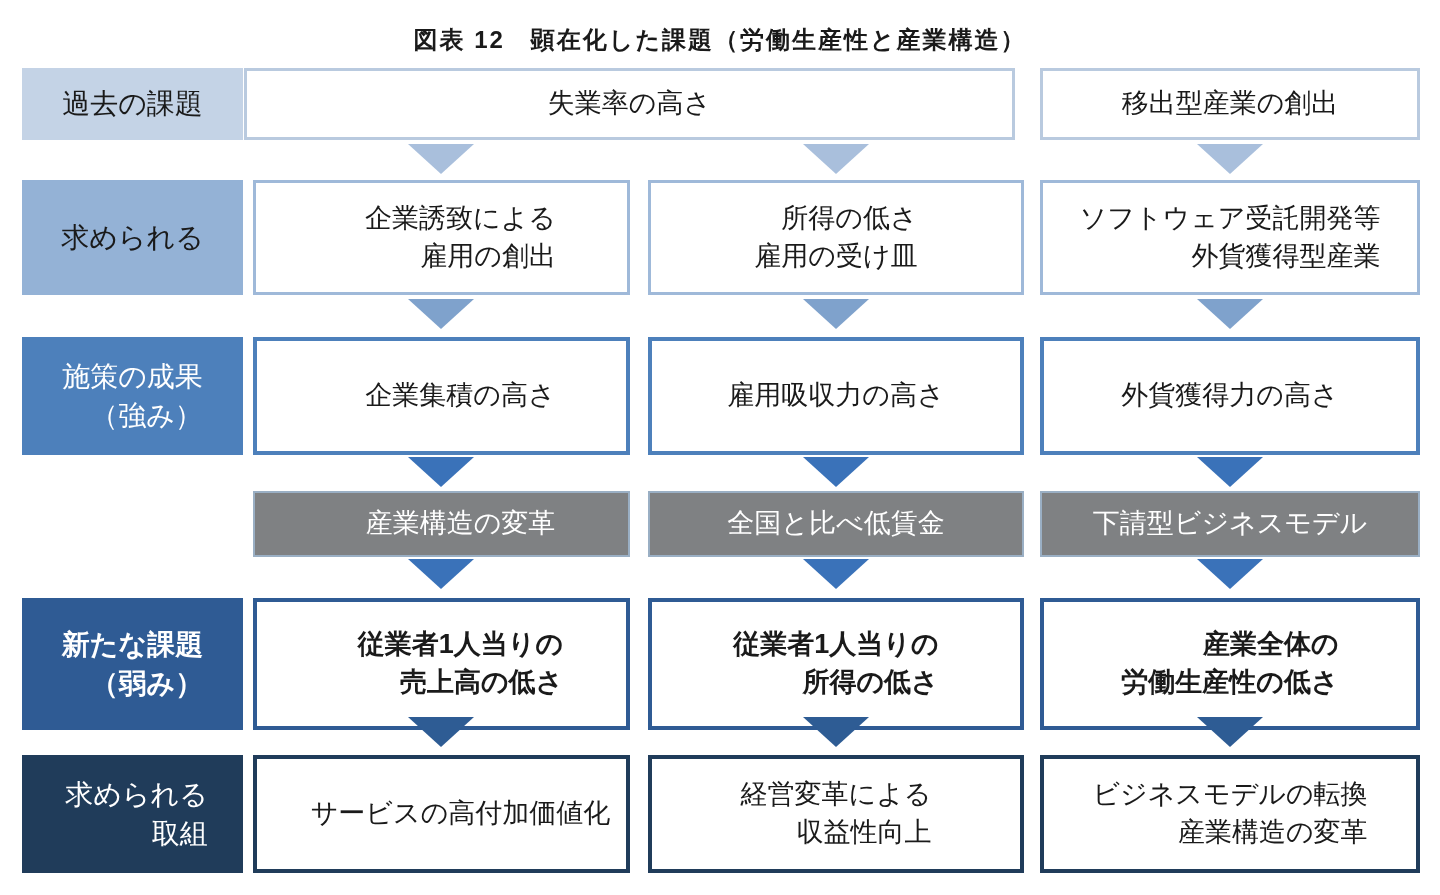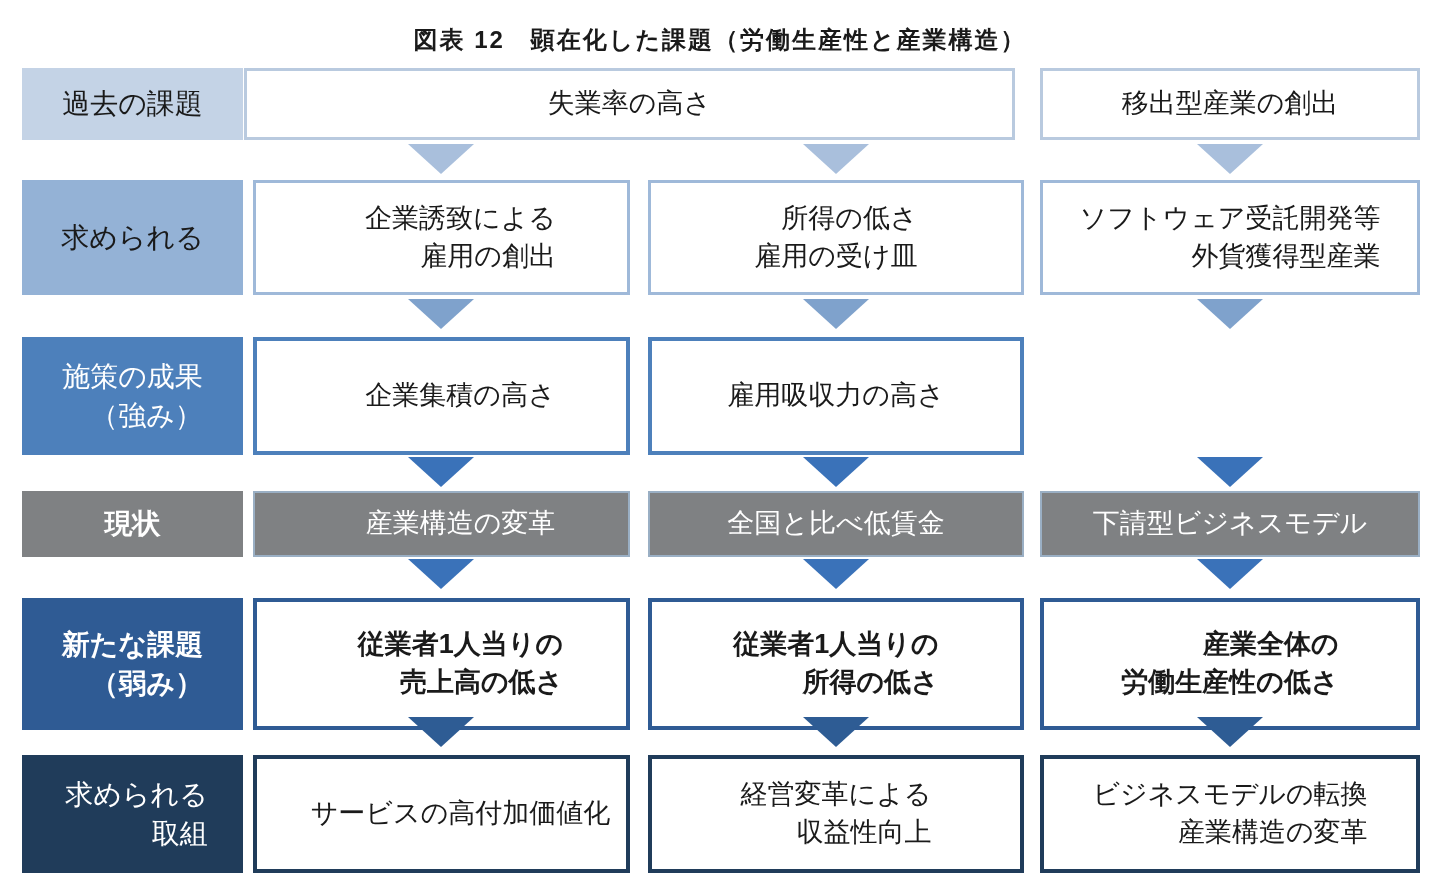--- a/index.html
+++ b/index.html
@@ -71,26 +71,26 @@
 外貨獲得型産業</div>
 
   <div class="arrow a2 ac1"></div>
   <div class="arrow a2 ac2"></div>
   <div class="arrow a2 ac3"></div>
 
   <div class="cell label r3 lab3">施策の成果
 （強み）</div>
   <div class="cell box box3 col1 r3">企業集積の高さ</div>
   <div class="cell box box3 col2 r3">雇用吸収力の高さ</div>
+  <div class="cell box box3 col3 r3">外貨獲得力の高さ</div>
 
   <div class="arrow a3 ac1"></div>
   <div class="arrow a3 ac2"></div>
   <div class="arrow a3 ac3"></div>
 
-  <div class="cell label r4 lab4">現状</div>
   <div class="cell box box4 col1 r4">産業構造の変革</div>
   <div class="cell box box4 col2 r4">全国と比べ低賃金</div>
   <div class="cell box box4 col3 r4">下請型ビジネスモデル</div>
 
   <div class="arrow a4 ac1"></div>
   <div class="arrow a4 ac2"></div>
   <div class="arrow a4 ac3"></div>
 
   <div class="cell label r5 lab5">新たな課題
 （弱み）</div>

